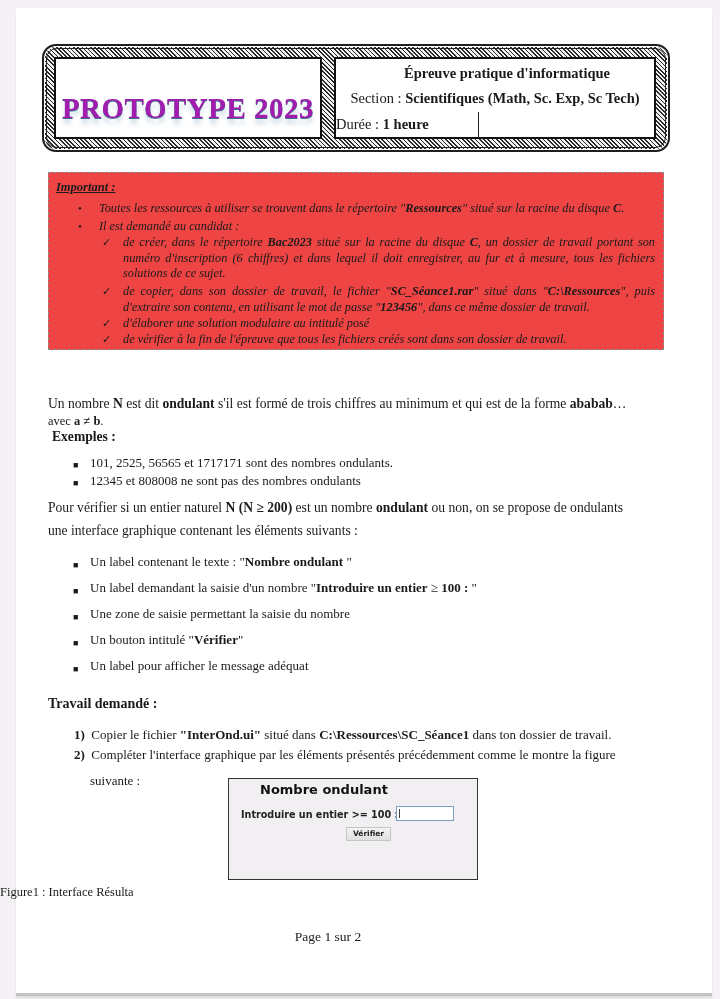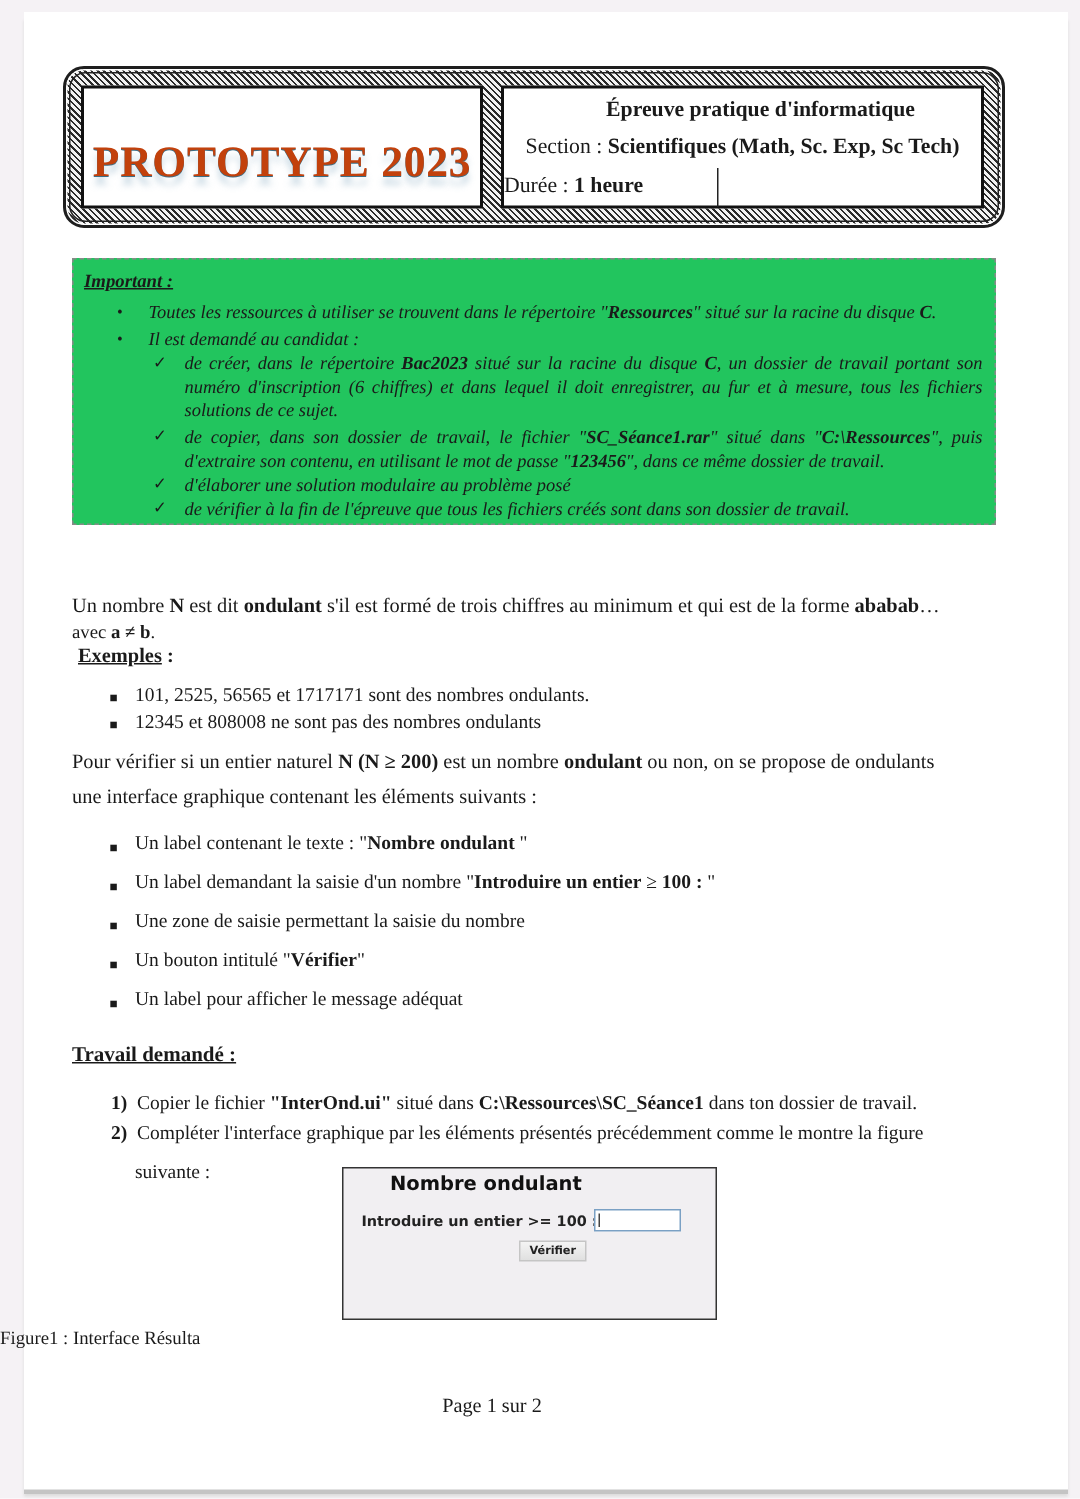--- a/index.html
+++ b/index.html
@@ -28,54 +28,54 @@
     content: ""; position: absolute; inset: 2px; border: 1px solid #222; border-radius: 11px; pointer-events: none;
   }
   .hdr-left {
     position: absolute; left: 10px; top: 11px; width: 268px; height: 82px;
     background: #fff; border: 2px solid #111; box-sizing: border-box;
     display: flex; align-items: center; justify-content: center;
   }
   .proto {
     font-family: "Liberation Serif", serif; font-weight: bold; font-size: 29px;
     letter-spacing: 0.5px;
-    color: #c2410c;
+    color: #a21caf;
     text-shadow: 0 1px 0 #3c6f88, 0 6px 4px rgba(120,160,185,0.35);
     margin-top: 20px;
   }
   .hdr-right {
     position: absolute; left: 290px; top: 11px; width: 322px; height: 82px;
     background: #fff; border: 2px solid #111; box-sizing: border-box;
     font-size: 14.5px;
   }
   .hr-title { position: absolute; top: 6px; left: 0; right: 0; text-align: center; font-weight: bold; padding-left: 24px; }
   .hr-section { position: absolute; top: 31px; left: 0; right: 0; text-align: center; }
   .hr-row { position: absolute; top: 53px; left: 0; right: 0; height: 26px; display: flex; }
   .hr-cell { flex: 1; text-align: left; line-height: 24px; }
   .hr-cell.first { border-right: 1px solid #222; flex: 0 0 142px; }
   b { font-weight: bold; }
 
   
   .imp {
     position: absolute; left: 32px; top: 164px; width: 616px; height: 178px;
-    background: #22c55e; border: 1px dashed #8a8a8a; box-sizing: border-box;
+    background: #ef4444; border: 1px dashed #8a8a8a; box-sizing: border-box;
     font-style: italic; font-size: 12.3px; line-height: 15.5px;
   }
   .imp-title { position: absolute; left: 7px; top: 7px; font-weight: bold; text-decoration: underline; font-size: 12.5px; }
   .imp-b { position: absolute; left: 0; right: 8px; }
   .dot { position: absolute; left: 29px; font-style: normal; font-size: 11px; }
   .imp-txt { position: absolute; left: 50px; right: 0; }
   .chk { position: absolute; left: 53px; font-style: normal; font-size: 11px; }
   .chk-txt { position: absolute; left: 74px; right: 0; text-align: justify; }
 
   
   .t { position: absolute; font-size: 13.6px; }
   .h-title { position: absolute; left: 0; right: 0; top: 351px; text-align: center; font-weight: bold; font-size: 16.5px; }
   .sq { position: absolute; font-size: 9px; }
-  .u { text-decoration: underline; font-weight: bold; }
+  .u { font-weight: bold; }
 
   
   .fig {
     position: absolute; left: 212px; top: 770px; width: 250px; height: 102px;
     border: 1.5px solid #333; background: #f1eff2; box-sizing: border-box;
     font-family: "DejaVu Sans", sans-serif;
   }
   .fig-title { position: absolute; left: 31px; top: 3px; font-weight: bold; font-size: 13px; color: #111; }
   .fig-label { position: absolute; left: 12px; top: 30px; font-weight: bold; font-size: 9.6px; color: #222; }
   .fig-input {
@@ -124,21 +124,21 @@
     <div class="imp-b" style="top:62px;">
       <span class="chk">✓</span>
       <span class="chk-txt"><span>de créer, dans le répertoire </span><b>Bac2023</b><span> situé sur la racine du disque </span><b>C</b><span>, un dossier de travail portant son numéro d'inscription (6 chiffres) et dans lequel il doit enregistrer, au fur et à mesure, tous les fichiers solutions de ce sujet.</span></span>
     </div>
     <div class="imp-b" style="top:111px;">
       <span class="chk">✓</span>
       <span class="chk-txt"><span>de copier, dans son dossier de travail, le fichier "</span><b>SC_Séance1.rar</b><span>" situé dans "</span><b>C:\Ressources</b><span>", puis d'extraire son contenu, en utilisant le mot de passe "</span><b>123456</b><span>", dans ce même dossier de travail.</span></span>
     </div>
     <div class="imp-b" style="top:143px;">
       <span class="chk">✓</span>
-      <span class="chk-txt">d'élaborer une solution modulaire au problème posé</span>
+      <span class="chk-txt">d'élaborer une solution modulaire au intitulé posé</span>
     </div>
     <div class="imp-b" style="top:159px;">
       <span class="chk">✓</span>
       <span class="chk-txt">de vérifier à la fin de l'épreuve que tous les fichiers créés sont dans son dossier de travail.</span>
     </div>
   </div>
 
 
   <div class="t" style="left:32px; top:388px; width:640px;"><span>Un nombre </span><b>N</b><span> est dit </span><b>ondulant</b><span> s'il est formé de trois chiffres au minimum et qui est de la forme </span><b>ababab</b><span>…</span></div>
   <div class="t" style="left:32px; top:406px; font-size:12.5px;"><span>avec </span><b>a ≠ b</b><span>.</span></div>

